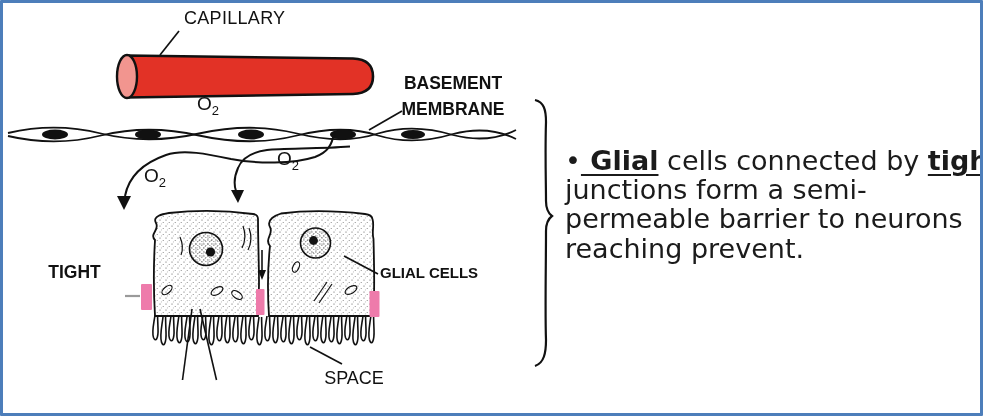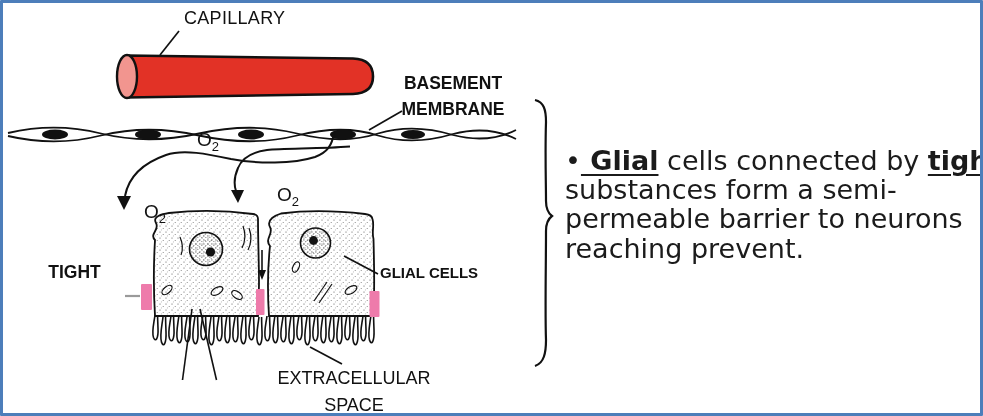--- a/index.html
+++ b/index.html
@@ -10,21 +10,21 @@
   }
   svg.layer{position:absolute;left:0;top:0;width:983px;height:416px;}
   .lab{position:absolute;white-space:nowrap;color:var(--label-ink,#111);}
   .bold{font-weight:bold;}
   .ctr{text-align:center;white-space:normal;}
   #lab-capillary{left:181px;top:5px;font-size:18px;letter-spacing:.3px;}
   #lab-basement{left:386px;top:67px;width:128px;font-size:17.5px;line-height:26px;}
   #lab-tight{left:5px;top:256px;width:133px;font-size:17.5px;line-height:26px;}
   #lab-glial{left:377px;top:261px;font-size:15px;}
   #lab-extracellular{left:262px;top:362px;width:178px;font-size:18px;line-height:27px;}
-  .o2{position:absolute;font-size:19px;margin-top:36px;}
+  .o2{position:absolute;font-size:19px;}
   .o2 sub{font-size:13px;}
   #o2-main{left:194px;top:90px;}
   #o2-left{left:141px;top:162px;}
   #o2-right{left:274px;top:145px;}
   #note{
     position:absolute;left:562px;top:143px;width:415px;
     font-family:"DejaVu Sans",sans-serif;font-size:27px;line-height:29.2px;
     color:var(--note-ink,#1b1b1b);
   }
   .note-line{white-space:pre;}
@@ -162,28 +162,27 @@
     <div>MEMBRANE</div>
   </div>
 
   <div class="lab ctr bold" id="lab-tight">
     <div>TIGHT</div>
   </div>
 
   <div class="lab bold" id="lab-glial">GLIAL CELLS</div>
 
   <div class="lab ctr" id="lab-extracellular">
-    <div>EXTRACELLULAR</div>
     <div>SPACE</div>
   </div>
 
   <div class="o2" id="o2-main"><span>O</span><sub>2</sub></div>
   <div class="o2" id="o2-left"><span>O</span><sub>2</sub></div>
   <div class="o2" id="o2-right"><span>O</span><sub>2</sub></div>
 
   <div id="note">
       <div class="note-line"><span class="">•</span><span class="seg-b seg-u"> Glial</span><span class=""> cells connected by </span><span class="seg-b seg-u">tight</span></div>
-      <div class="note-line"><span class="">substances form a semi-</span></div>
+      <div class="note-line"><span class="">junctions form a semi-</span></div>
       <div class="note-line"><span class="">permeable barrier to neurons</span></div>
       <div class="note-line"><span class="">reaching prevent.</span></div>
     </div>
 
 </div>
 
 </body></html>

